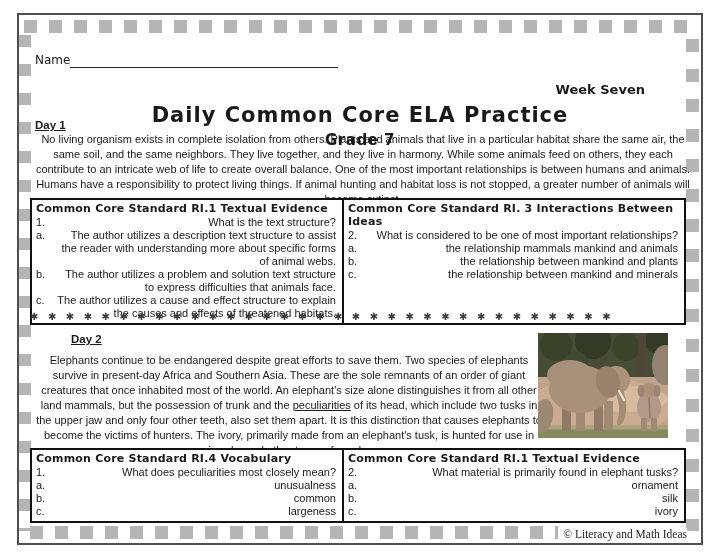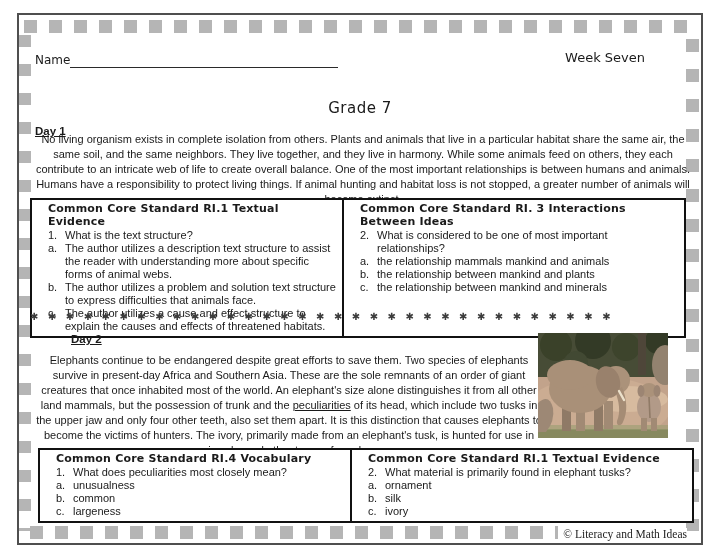--- a/index.html
+++ b/index.html
@@ -10,45 +10,45 @@
   
   .sq-top{position:absolute;top:5px;left:5px;right:5px;height:13px;
     background:repeating-linear-gradient(to right,#b5b5b5 0 13px,transparent 13px 25px);}
   .sq-bottom{position:absolute;bottom:4px;left:11px;width:528px;height:13px;
     background:repeating-linear-gradient(to right,#b5b5b5 0 13px,transparent 13px 25px);}
   .sq-left{position:absolute;left:0px;top:20px;bottom:12px;width:12px;
     background:repeating-linear-gradient(to bottom,#b5b5b5 0 12px,transparent 12px 29px);}
   .sq-right{position:absolute;right:2px;top:24px;bottom:12px;width:13px;
     background:repeating-linear-gradient(to bottom,#b5b5b5 0 13px,transparent 13px 30px);}
 
-  .hand{font-family:"DejaVu Sans",sans-serif;font-weight:400;}
+  .hand{font-family:"DejaVu Sans",sans-serif;font-weight:700;margin-top:32px;}
 
   .name-row{position:absolute;top:35px;left:16px;right:20px;height:18px;}
   .name-label{font-family:"DejaVu Sans",sans-serif;font-size:12px;}
   .name-line{display:inline-block;width:268px;border-bottom:1.5px solid #2a2a2a;height:13px;vertical-align:bottom;}
   .week{position:absolute;right:36px;top:0;font-family:"DejaVu Sans",sans-serif;font-size:13px;}
 
   .title{position:absolute;top:56px;left:0;right:0;text-align:center;font-size:21px;letter-spacing:1px;}
   .subtitle{position:absolute;top:84px;left:0;right:0;text-align:center;font-size:15px;letter-spacing:.5px;}
 
   .day-label{font-size:11.5px;font-weight:bold;text-decoration:underline;}
-  .day1-label{position:absolute;top:104px;left:16px;margin-top:6px;}
+  .day1-label{position:absolute;top:104px;left:16px;}
   .passage{font-size:11px;line-height:15px;text-align:center;}
   .day1-passage{position:absolute;top:117px;left:16px;width:656px;}
 
   .qtable{position:absolute;left:11px;width:652px;border:2px solid #111;display:flex;background:#fff;}
   .qtable1{top:183px;min-height:111px;}
-  .qtable2{top:433px;min-height:68px;margin-left:8px;}
-  .qcell{padding:2px 6px 3px 16px;box-sizing:border-box;}
+  .qtable2{top:433px;min-height:68px;}
+  .qcell{padding:2px 6px 3px 4px;box-sizing:border-box;}
   .qcell-left{width:312px;border-right:2px solid #111;}
   .qcell-right{flex:1;}
   .qheader{font-family:"DejaVu Sans",sans-serif;font-weight:700;font-size:11px;letter-spacing:.2px;margin-bottom:1px;}
   .qitem{display:flex;font-size:11px;line-height:13px;}
   .qmark{width:17px;flex:0 0 17px;}
-  .qtext{flex:1;}
+  .qtext{flex:1;text-align:right;}
 
   .stars{position:absolute;top:297px;left:11px;width:652px;overflow:hidden;white-space:nowrap;
     font-size:10px;letter-spacing:9.5px;color:#3c3c3c;line-height:10px;}
 
   .day2-label{position:absolute;top:318px;left:16px;padding-left:36px;}
   .day2-passage{position:absolute;top:338px;left:16px;width:508px;}
   .ul{text-decoration:underline;}
 
   .photo{position:absolute;top:318px;left:519px;width:130px;height:105px;}
   .photo svg{display:block;}
@@ -64,20 +64,21 @@
     <div class="sq-top"></div>
     <div class="sq-left"></div>
     <div class="sq-right"></div>
     <div class="sq-bottom"></div>
 
     <div class="name-row">
       <span class="name-label">Name</span><span class="name-line"></span>
       <span class="week hand">Week Seven</span>
     </div>
 
+    <div class="title hand">Daily Common Core ELA Practice</div>
     <div class="subtitle hand">Grade 7</div>
 
     <div class="day-label day1-label">Day 1</div>
     <div class="passage day1-passage">No living organism exists in complete isolation from others. Plants and animals that live in a particular habitat share the same air, the same soil, and the same neighbors. They live together, and they live in harmony. While some animals feed on others, they each contribute to an intricate web of life to create overall balance. One of the most important relationships is between humans and animals. Humans have a responsibility to protect living things.  If animal hunting and habitat loss is not stopped, a greater number of animals will become extinct.</div>
 
     <div class="qtable qtable1">
       <div class="qcell qcell-left">
         <div class="qheader">Common Core Standard  RI.1 Textual Evidence</div>
         <div class="qitem">
             <span class="qmark">1.</span>

